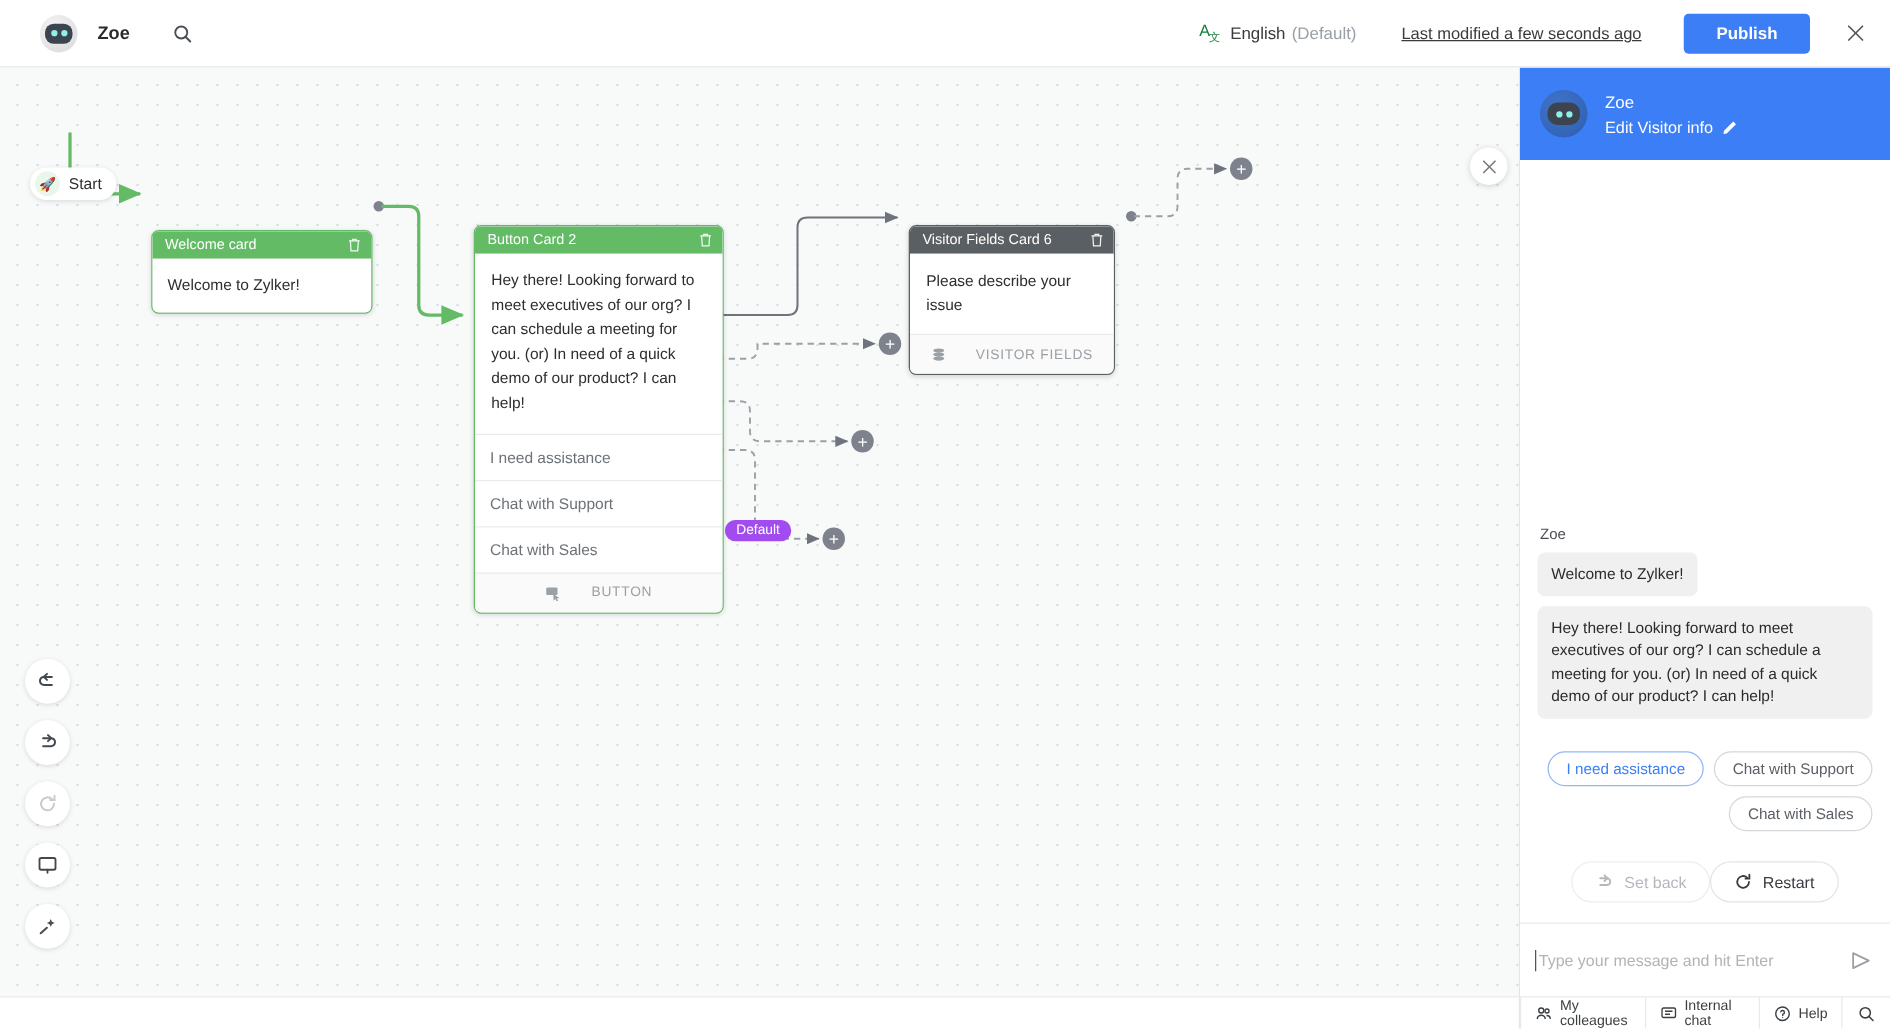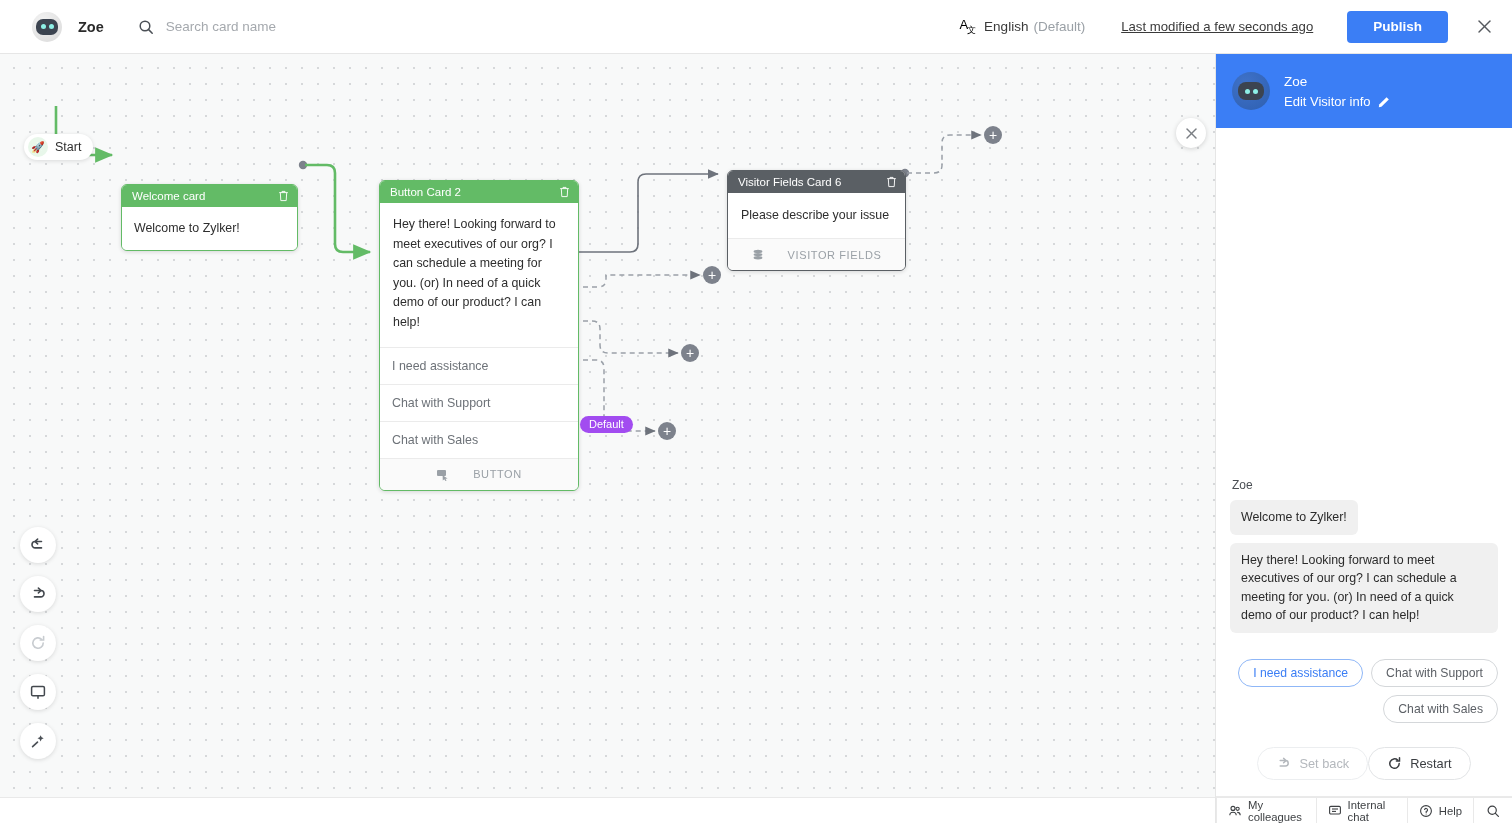--- a/index.html
+++ b/index.html
@@ -50,21 +50,21 @@
     font-size: 13.5px; font-family: "Liberation Sans", sans-serif;
     color: #333; width: 300px; margin-left: 10px;
   }
   #search-input::placeholder { color: #a5a9ae; }
 
   #header-right {
     margin-left: auto; display: flex; align-items: center; gap: 0;
     padding-right: 16px;
   }
   #lang-block { display: flex; align-items: center; font-size: 13.5px; }
-  #lang-icon { font-size: 13px; color: #000000; margin-right: 9px; letter-spacing: -1px; }
+  #lang-icon { font-size: 13px; color: #15803d; margin-right: 9px; letter-spacing: -1px; }
   #lang-name { color: #3a3a3a; }
   #lang-default { color: #9aa0a6; margin-left: 5px; }
   #last-modified {
     margin-left: 36px; font-size: 13.2px; color: #3a3a3a;
     text-decoration: underline; cursor: pointer;
   }
   #publish-btn {
     margin-left: 34px;
     background: #3b7ef5; color: #fff;
     border: none; border-radius: 4px;
@@ -144,21 +144,21 @@
     height: 32px; display: flex; align-items: center; justify-content: center;
     gap: 24px; font-size: 11px; color: #9aa0a6; letter-spacing: .6px;
   }
 
   
   #card-welcome { left: 121px; top: 130px; width: 177px; }
   
   #card-button  { left: 379px; top: 126px; width: 200px; }
   #card-button .card-body { padding: 12px 13px 14px; line-height: 1.58; }
   
-  #card-visitor { left: 727px; top: 116px; width: 179px; }
+  #card-visitor { left: 727px; top: 126px; width: 165px; }
   #card-visitor .card-body { padding: 13px 13px; }
 
   
   .plus-node {
     position: absolute; width: 18px; height: 18px; border-radius: 50%;
     background: #7d828c; color: #fff;
     display: flex; align-items: center; justify-content: center;
     font-size: 14px; line-height: 1; z-index: 7; cursor: pointer;
     font-family: "Liberation Sans", sans-serif;
   }
@@ -286,21 +286,20 @@
     </div>
     <div id="bot-name">Zoe</div>
 
     <div id="search-wrap">
       <span>
         <svg width="16" height="16" viewBox="0 0 16 16" fill="none" stroke="#4a4f55" stroke-width="1.5">
           <circle cx="7" cy="7" r="4.8"></circle>
             <line x1="10.4" y1="10.4" x2="14.2" y2="14.2" stroke-linecap="round"></line>
         </svg>
       </span>
-      <input id="search-input" value="" placeholder="Search card name" style="">
     </div>
 
     <div id="header-right">
       <div id="lang-block">
         <span id="lang-icon">A<sub style="font-size:9px;">文</sub></span>
         <span id="lang-name">English</span>
         <span id="lang-default">(Default)</span>
       </div>
       <div id="last-modified">Last modified a few seconds ago</div>
       <button id="publish-btn">Publish</button>
@@ -510,20 +509,28 @@
         <span>
           <svg width="15" height="15" viewBox="0 0 15 15" fill="none" stroke="#3a3d41" stroke-width="1.5" stroke-linecap="round">
             <path d="M12.2 7.5a4.7 4.7 0 1 1-1.5-3.4"></path>
               <polyline points="12.5,1.8 12.5,4.9 9.4,4.9"></polyline>
           </svg>
         </span>
         <span>Restart</span>
       </div>
     </div>
 
+    <div id="chat-input-row">
+      <input id="chat-input" value="" placeholder="Type your message and hit Enter" style="">
+      <span id="send-icon">
+        <svg width="19" height="19" viewBox="0 0 19 19" fill="none" stroke="#9aa0a6" stroke-width="1.4" stroke-linejoin="round">
+          <path d="M3.5 3.5 L16 9.5 L3.5 15.5 Z"></path>
+        </svg>
+      </span>
+    </div>
 
     <div id="chat-footer">
       <div class="footer-item">
         <span>
           <svg width="14" height="14" viewBox="0 0 14 14" fill="none" stroke="#3c3f42" stroke-width="1.1">
             <circle cx="5" cy="4.4" r="2"></circle>
               <circle cx="9.6" cy="4.8" r="1.6"></circle>
             <path d="M1.8 11.2c0-1.8 1.5-3 3.2-3s3.2 1.2 3.2 3"></path>
               <path d="M9.2 8.4c1.6 0 3 1 3 2.8"></path>
           </svg>

